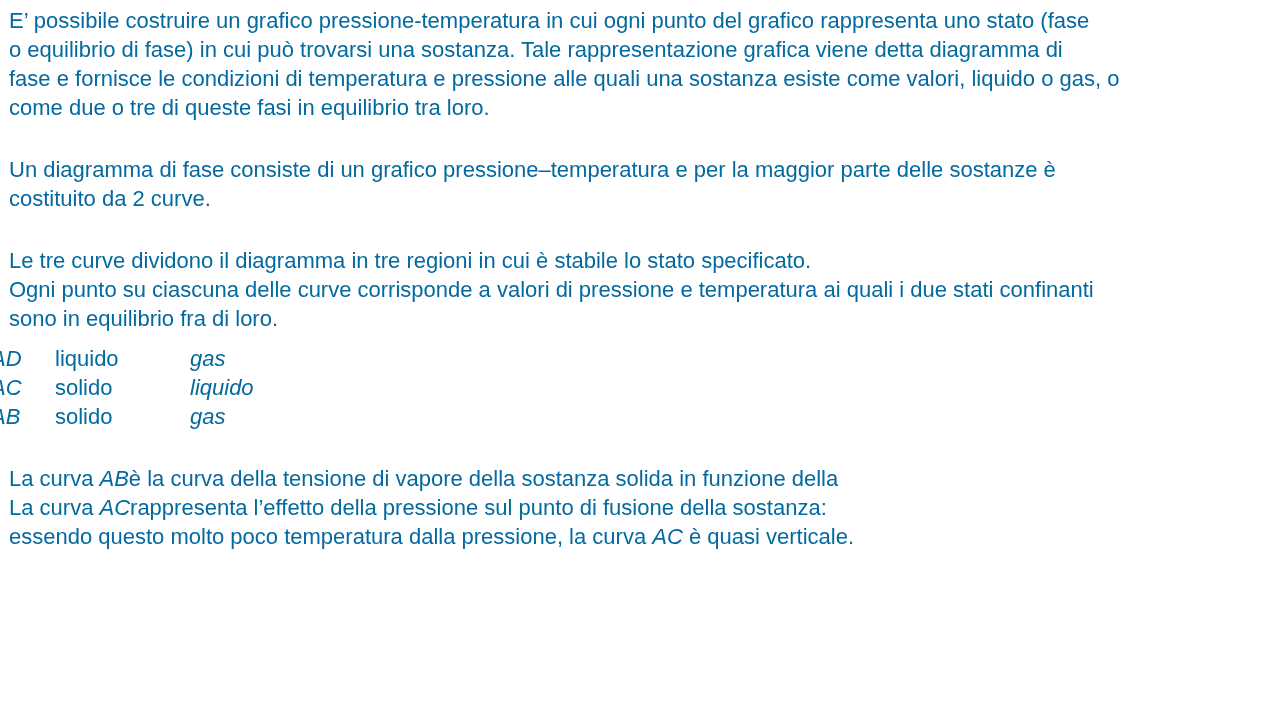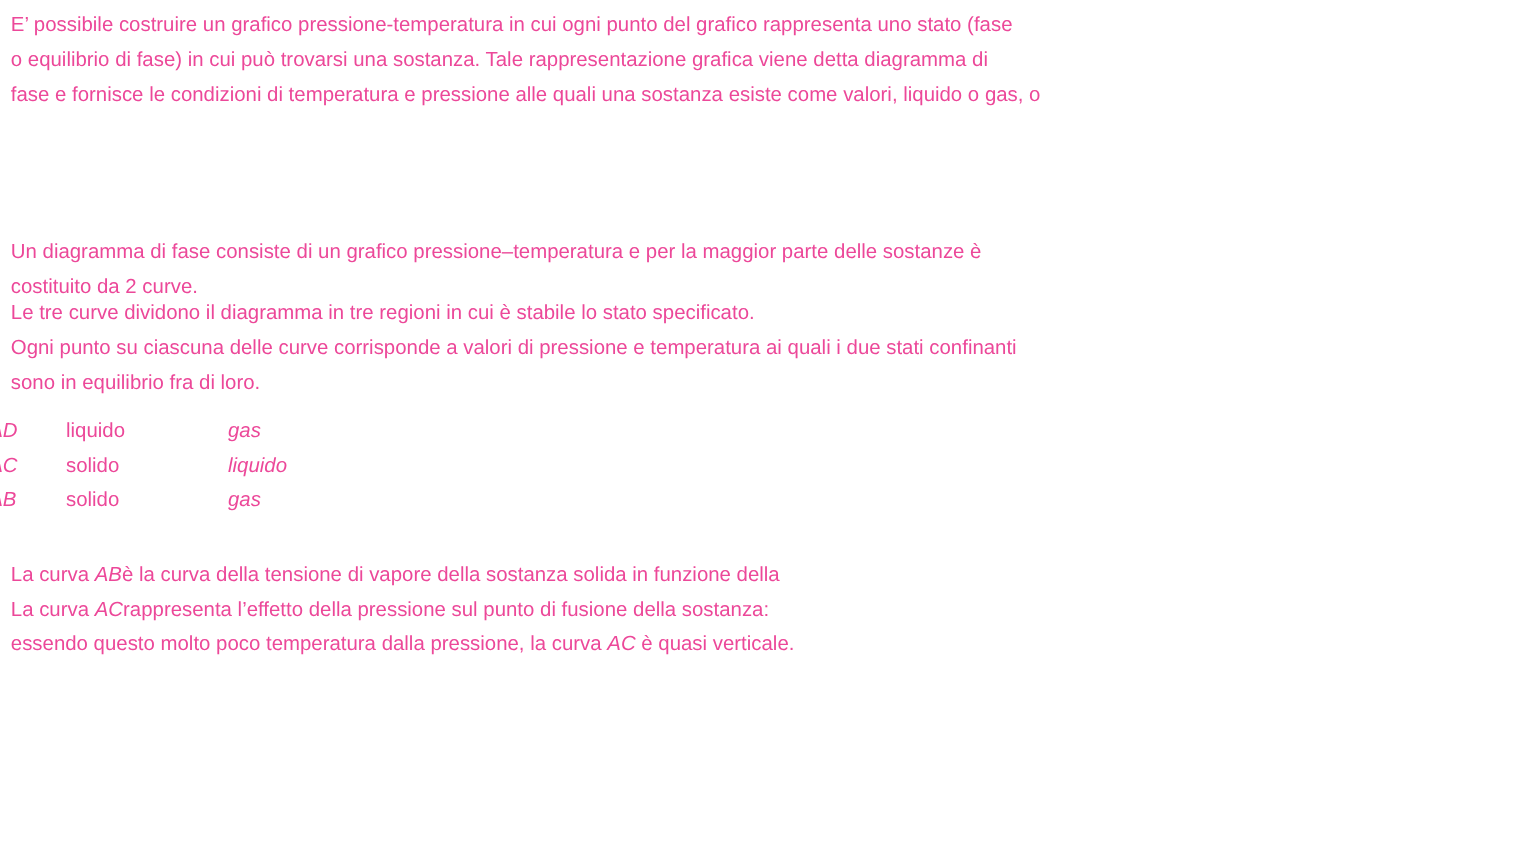--- a/index.html
+++ b/index.html
@@ -7,22 +7,22 @@
     padding: 0;
     background: #ffffff;
   }
   .page {
     position: relative;
     width: 1280px;
     height: 720px;
     background: #ffffff;
     overflow: hidden;
     font-family: "Liberation Sans", "DejaVu Sans", sans-serif;
-    color: #ec4899;
-    font-size: 17px;
+    color: #0369a1;
+    font-size: 22px;
   }
   .block {
     position: absolute;
     left: 9px;
     right: 6px;
     white-space: nowrap;
   }
   .line {
     height: 29px;
     line-height: 29px;
@@ -55,23 +55,24 @@
 </style>
 </head>
 <body>
 
 <div class="page">
 
   <div class="block" style="top: 6px;">
       <div class="line"><span>E’ possibile costruire un grafico pressione-temperatura in cui ogni punto del grafico rappresenta uno stato (fase</span></div>
       <div class="line"><span>o equilibrio di fase) in cui può trovarsi una sostanza. Tale rappresentazione grafica viene detta diagramma di</span></div>
       <div class="line"><span>fase e fornisce le condizioni di temperatura e pressione alle quali una sostanza esiste come valori, liquido o gas, o</span></div>
+      <div class="line"><span>come due o tre di queste fasi in equilibrio tra loro.</span></div>
     </div>
 
-  <div class="block" style="top: 155px; margin-top: 40px;">
+  <div class="block" style="top: 155px;">
       <div class="line"><span>Un diagramma di fase consiste di un grafico pressione–temperatura e per la maggior parte delle sostanze è</span></div>
       <div class="line"><span>costituito da 2 curve.</span></div>
     </div>
 
   <div class="block" style="top: 246px;">
       <div class="line"><span>Le tre curve dividono il diagramma in tre regioni in cui è stabile lo stato specificato.</span></div>
       <div class="line"><span>Ogni punto su ciascuna delle curve corrisponde a valori di pressione e temperatura ai quali i due stati confinanti</span></div>
       <div class="line"><span>sono in equilibrio fra di loro.</span></div>
     </div>
 

